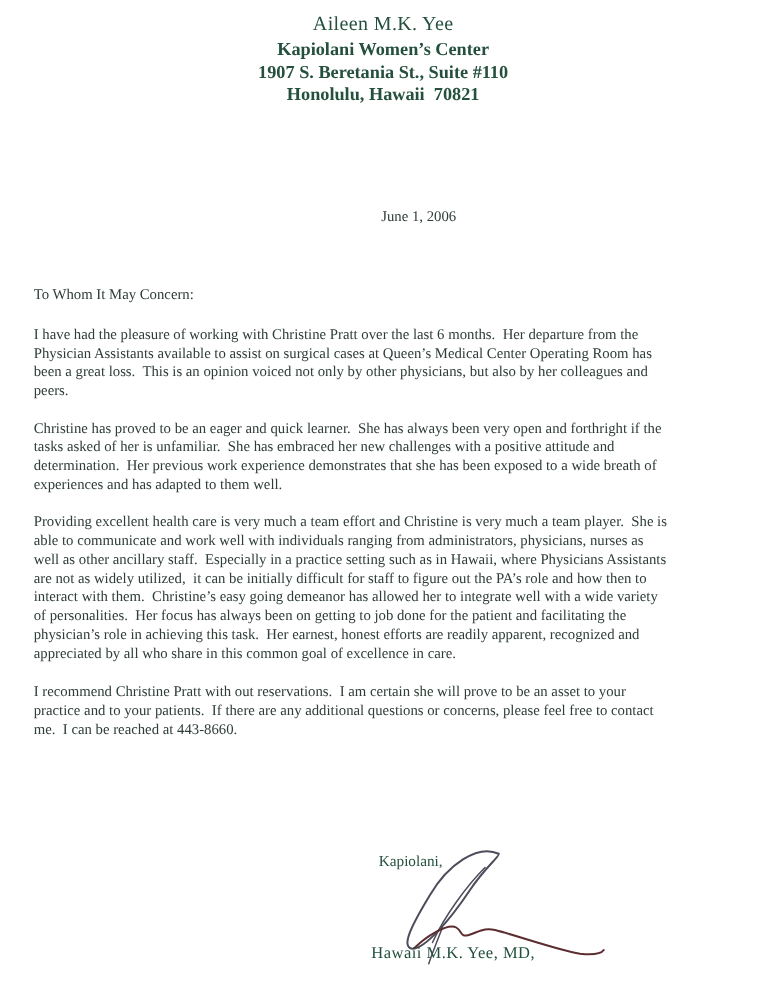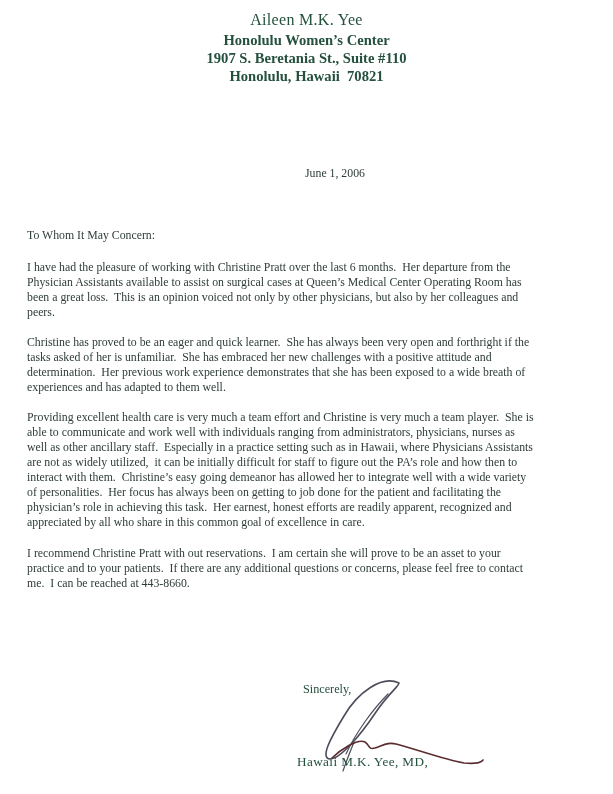--- a/index.html
+++ b/index.html
@@ -95,21 +95,21 @@
   .sig-thin { stroke: var(--sig-main, #4e4c5a); stroke-width: 1.2; }
   .sig-tail { stroke: var(--sig-tail, #5c2d30); stroke-width: 1.6; }
 </style>
 </head>
 <body>
 
 <div class="page">
 
   <div class="letterhead">
     <div class="lh-name">Aileen M.K. Yee</div>
-    <div class="lh-line">Honolulu Women’s Center</div>
+    <div class="lh-line">Kapiolani Women’s Center</div>
     <div class="lh-line">1907 S. Beretania St., Suite #110</div>
     <div class="lh-line">Honolulu, Hawaii  70821</div>
   </div>
 
   <div class="date-line">June 1, 2006</div>
 
   <div class="salutation">To Whom It May Concern:</div>
 
   <div class="para p1">I have had the pleasure of working with Christine Pratt over the last 6 months.  Her departure from the
 Physician Assistants available to assist on surgical cases at Queen’s Medical Center Operating Room has
@@ -124,21 +124,21 @@
 physician’s role in achieving this task.  Her earnest, honest efforts are readily apparent, recognized and
 appreciated by all who share in this common goal of excellence in care.</div>
   <div class="para p2">Christine has proved to be an eager and quick learner.  She has always been very open and forthright if the
 tasks asked of her is unfamiliar.  She has embraced her new challenges with a positive attitude and
 determination.  Her previous work experience demonstrates that she has been exposed to a wide breath of
 experiences and has adapted to them well.</div>
   <div class="para p4">I recommend Christine Pratt with out reservations.  I am certain she will prove to be an asset to your
 practice and to your patients.  If there are any additional questions or concerns, please feel free to contact
 me.  I can be reached at 443-8660.</div>
 
-  <div class="sincerely">Sincerely,</div>
+  <div class="sincerely">Kapiolani,</div>
 
   <svg class="signature-svg" viewBox="0 0 180 100" xmlns="http://www.w3.org/2000/svg">
     <path class="sig-main" d="M87,9 C70,1 46,18 32,42 C18,65 8,84 18,85 C28,85 48,62 64,38 C76,20 88,11 87,9"></path>
     <path class="sig-thin" d="M76,20 C62,34 44,58 34,80"></path>
     <path class="sig-thin" d="M42,68 C38,78 34,88 31,97"></path>
     <path class="sig-tail" d="M20,84 C28,76 46,64 53,68 C58,71 56,76 63,74 C72,71 76,68 84,70 C100,74 134,86 152,89 C162,90 169,89 171,86"></path>
   </svg>
 
   <div class="signer">Hawaii M.K. Yee, MD,</div>
 

